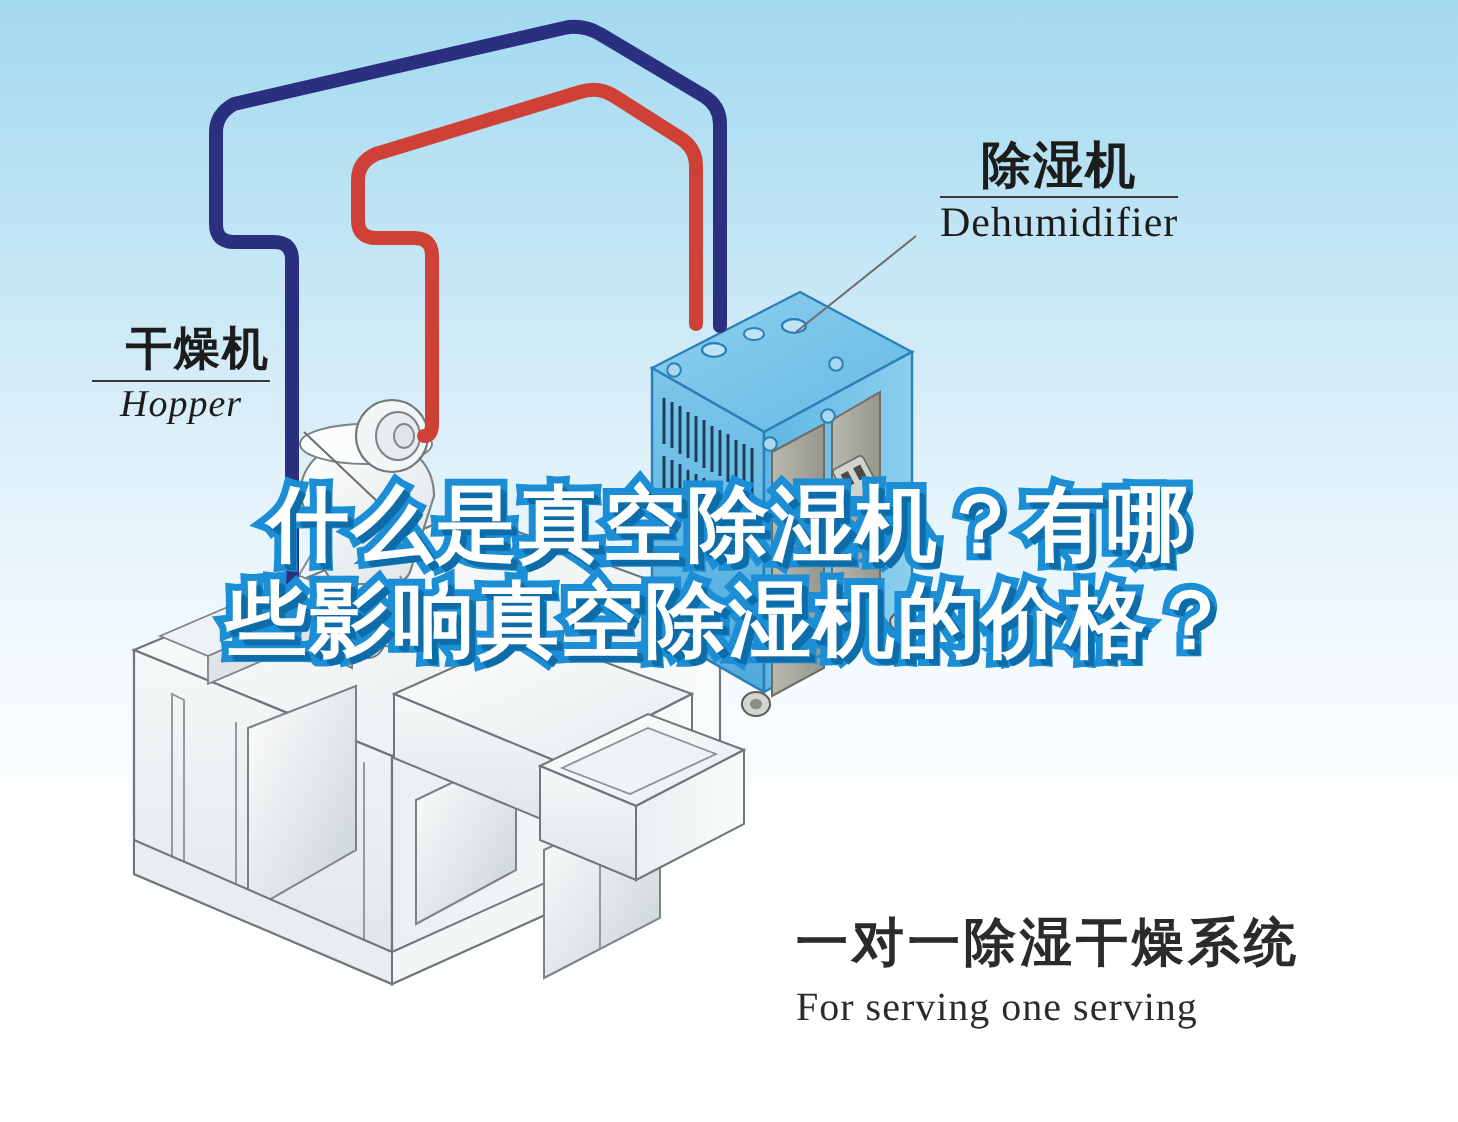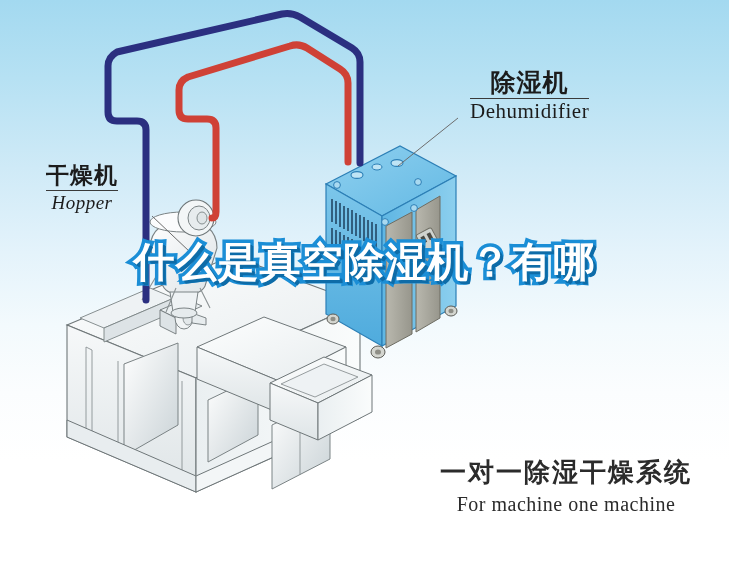--- a/index.html
+++ b/index.html
@@ -51,34 +51,34 @@
     margin: 3px 0 2px 0;
   }
   .callout .en {
     font-family: "Liberation Serif", "DejaVu Serif", serif;
     color: #1c1c1c;
     white-space: nowrap;
     letter-spacing: 0.5px;
   }
 
   #hopper-callout { left: 46px; top: 164px; }
-  #hopper-callout .cn { font-size: 23px; }
+  #hopper-callout .cn { font-size: 23px; margin-left: 17px; }
   #hopper-callout .en { font-size: 19px; font-style: italic; }
 
   #dehu-callout { left: 470px; top: 70px; }
   #dehu-callout .cn { font-size: 25px; text-align: center; }
   #dehu-callout .en { font-size: 21px; }
 
   
   #caption {
     position: absolute;
-    left: 416px;
+    left: 398px;
     top: 459px;
     width: 300px;
-    text-align: center;
+    text-align: left;
     line-height: 1;
   }
   #caption .cn {
     font-family: "DejaVu Sans", "Liberation Sans", sans-serif;
     font-weight: 700;
     font-size: 26px;
     color: #2b2b2b;
     letter-spacing: 2px;
     white-space: nowrap;
   }
@@ -304,20 +304,21 @@
   </div>
 
   <div class="callout" id="dehu-callout">
     <div class="cn">除湿机</div>
     <div class="rule"></div>
     <div class="en">Dehumidifier</div>
   </div>
 
   <div id="title-overlay">
     <div class="tline">什么是真空除湿机？有哪</div>
+    <div class="tline">些影响真空除湿机的价格？</div>
   </div>
 
   <div id="caption">
     <div class="cn">一对一除湿干燥系统</div>
-    <div class="en">For machine one machine</div>
+    <div class="en">For serving one serving</div>
   </div>
 
 </div>
 
 </body></html>

